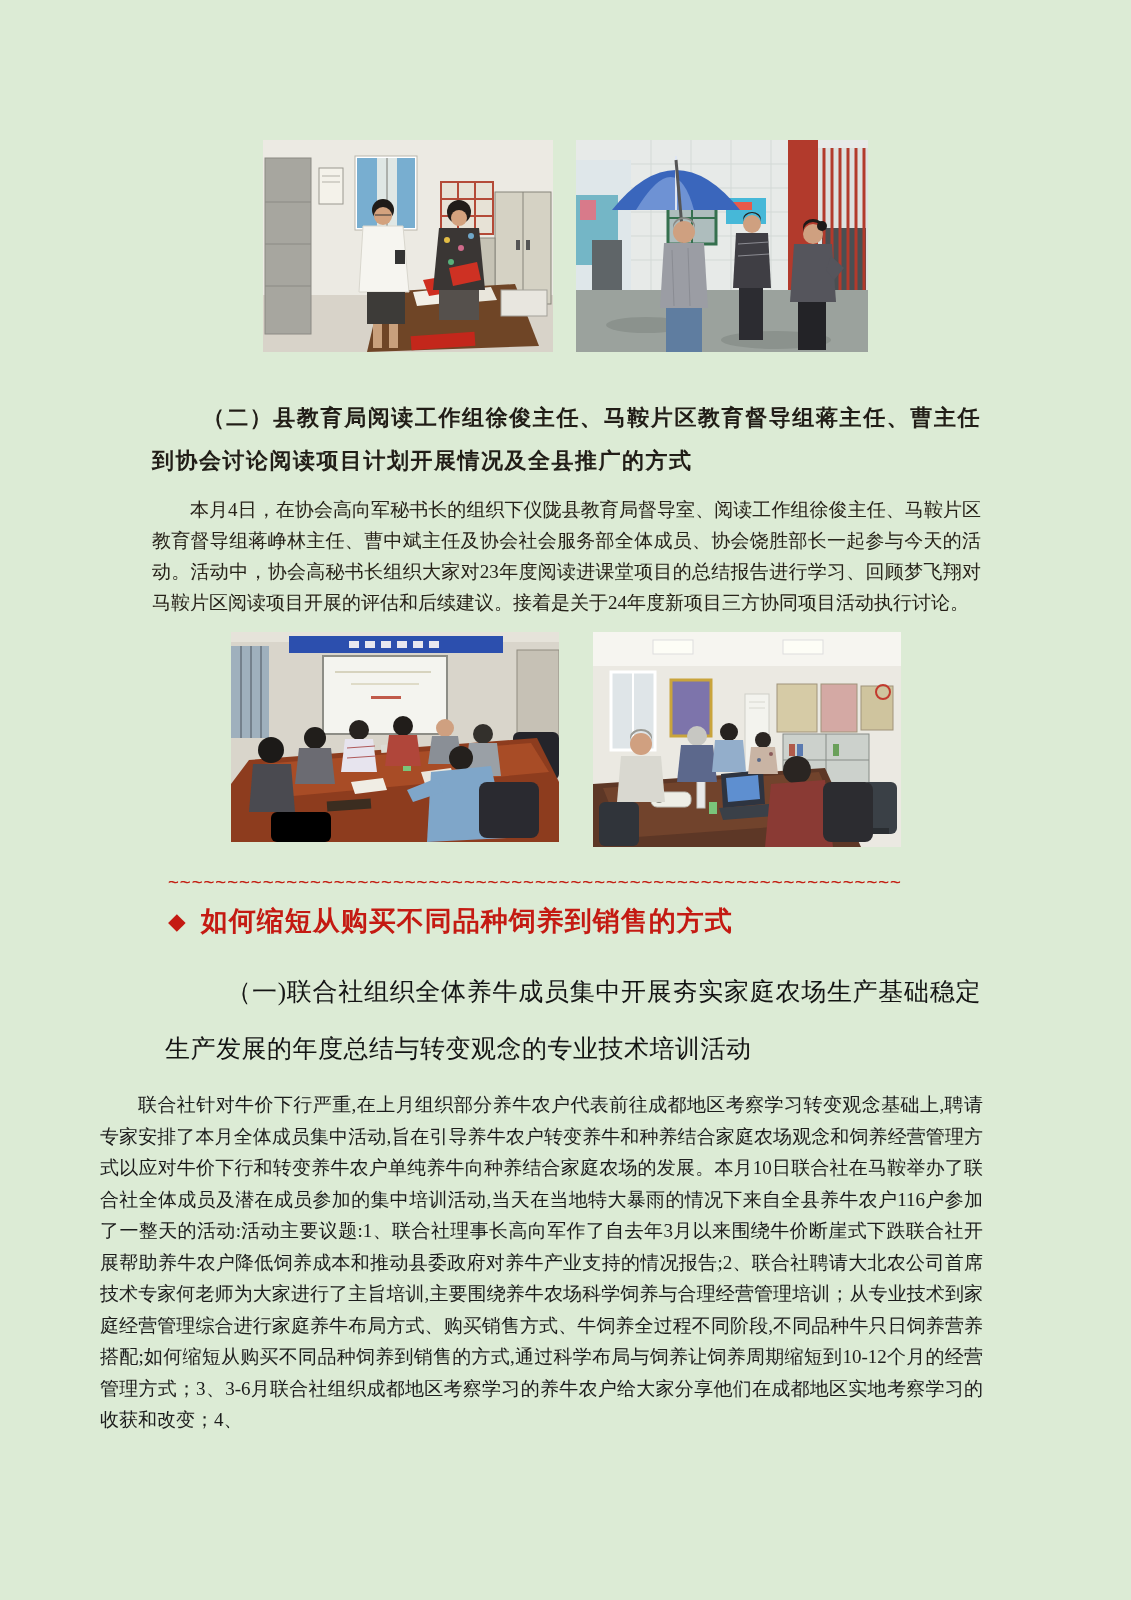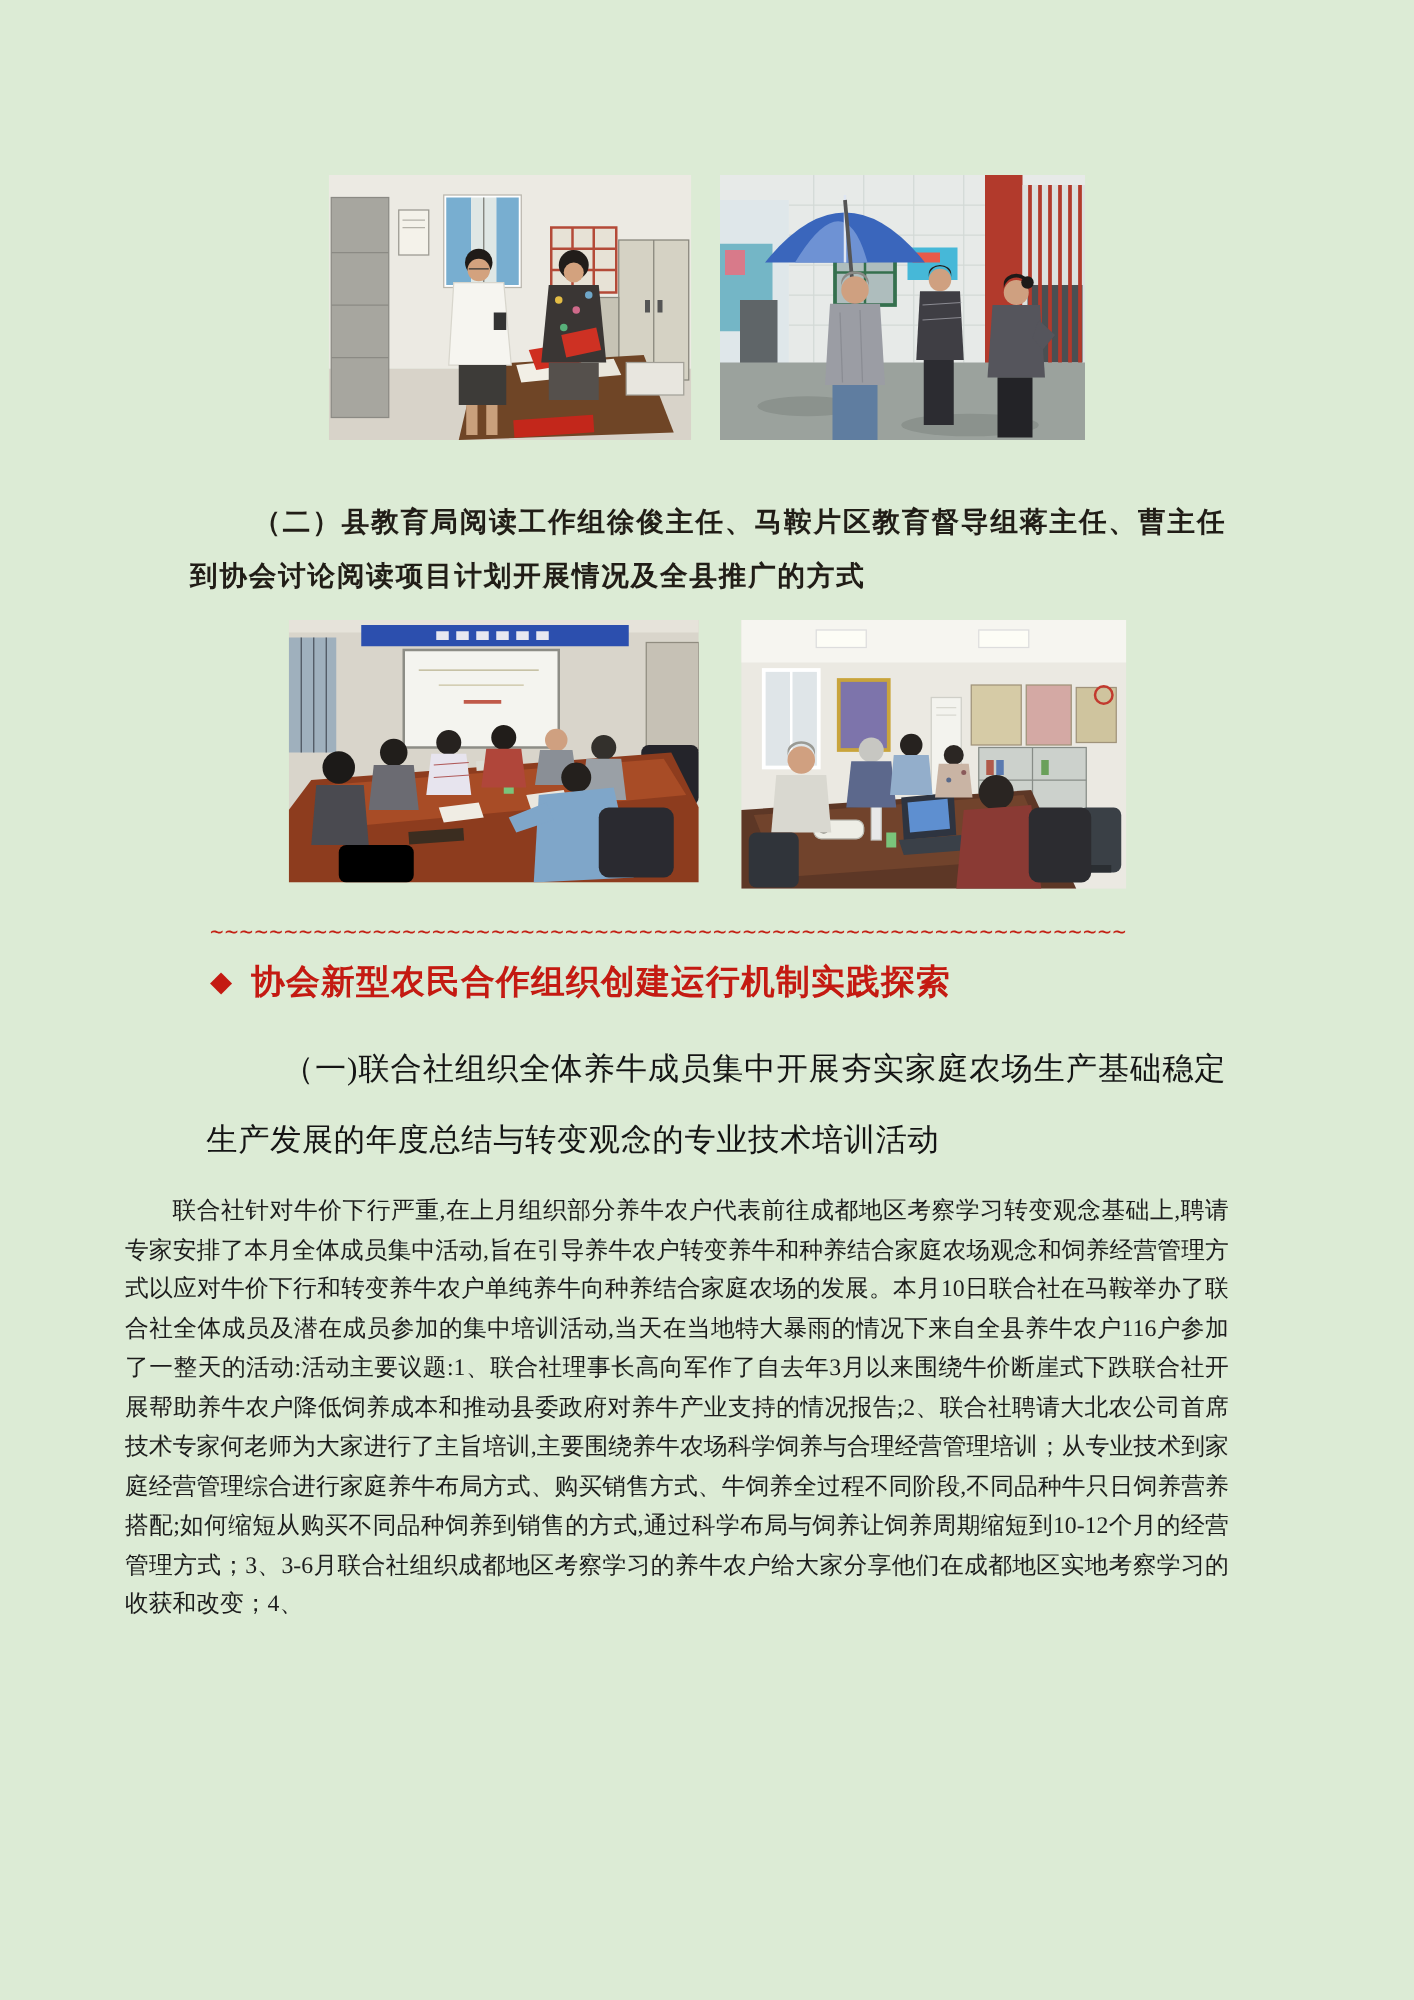--- a/index.html
+++ b/index.html
@@ -184,20 +184,21 @@
         <path d="M227,92 a10,10 0 0 1 20,0 l0,-5 a10,8 0 0 0 -20,0 Z" fill="#1d1a18"></path>
         <circle cx="246" cy="86" r="5" fill="#1d1a18"></circle>
         <polygon points="218,104 256,104 260,162 214,162" fill="#55555c"></polygon>
         <polygon points="255,116 268,128 258,140 250,130" fill="#55555c"></polygon>
         <rect x="222" y="162" width="28" height="48" fill="#232327"></rect>
       </svg>
     </figure>
   </div>
 
   <h2 class="sec1-heading">（二）县教育局阅读工作组徐俊主任、马鞍片区教育督导组蒋主任、曹主任到协会讨论阅读项目计划开展情况及全县推广的方式</h2>
+  <p class="sec1-body">本月4日，在协会高向军秘书长的组织下仪陇县教育局督导室、阅读工作组徐俊主任、马鞍片区教育督导组蒋峥林主任、曹中斌主任及协会社会服务部全体成员、协会饶胜部长一起参与今天的活动。活动中，协会高秘书长组织大家对23年度阅读进课堂项目的总结报告进行学习、回顾梦飞翔对马鞍片区阅读项目开展的评估和后续建议。接着是关于24年度新项目三方协同项目活动执行讨论。</p>
 
   <div class="photo-row row2">
     <figure class="photo" title="会议室内众人围坐红木长桌学习讨论，墙上有投影幕布">
       <svg width="328" height="210" viewBox="0 0 328 210">
         <rect x="0" y="0" width="328" height="210" fill="#d9d5cb"></rect>
         <rect x="0" y="0" width="328" height="10" fill="#e6e3da"></rect>
         <rect x="58" y="4" width="214" height="17" fill="#2c4fae"></rect>
         <g fill="#e8e8f0">
           <rect x="118" y="9" width="10" height="7"></rect>
             <rect x="134" y="9" width="10" height="7"></rect>
@@ -293,20 +294,20 @@
         <rect x="230" y="150" width="50" height="60" rx="8" fill="#2c2c30"></rect>
         <rect x="6" y="170" width="40" height="44" rx="6" fill="#30343a"></rect>
       </svg>
     </figure>
   </div>
 
   <div class="wave">~~~~~~~~~~~~~~~~~~~~~~~~~~~~~~~~~~~~~~~~~~~~~~~~~~~~~~~~~~~~~~</div>
 
   <h1 class="sec2-title">
     <span class="diamond">◆</span>
-    <span>协会新型农民合作组织创建运行机制实践探索</span>
+    <span>如何缩短从购买不同品种饲养到销售的方式</span>
   </h1>
 
   <h2 class="sec2-subheading">（一)联合社组织全体养牛成员集中开展夯实家庭农场生产基础稳定生产发展的年度总结与转变观念的专业技术培训活动</h2>
 
   <p class="sec2-body">联合社针对牛价下行严重,在上月组织部分养牛农户代表前往成都地区考察学习转变观念基础上,聘请专家安排了本月全体成员集中活动,旨在引导养牛农户转变养牛和种养结合家庭农场观念和饲养经营管理方式以应对牛价下行和转变养牛农户单纯养牛向种养结合家庭农场的发展。本月10日联合社在马鞍举办了联合社全体成员及潜在成员参加的集中培训活动,当天在当地特大暴雨的情况下来自全县养牛农户116户参加了一整天的活动:活动主要议题:1、联合社理事长高向军作了自去年3月以来围绕牛价断崖式下跌联合社开展帮助养牛农户降低饲养成本和推动县委政府对养牛产业支持的情况报告;2、联合社聘请大北农公司首席技术专家何老师为大家进行了主旨培训,主要围绕养牛农场科学饲养与合理经营管理培训；从专业技术到家庭经营管理综合进行家庭养牛布局方式、购买销售方式、牛饲养全过程不同阶段,不同品种牛只日饲养营养搭配;如何缩短从购买不同品种饲养到销售的方式,通过科学布局与饲养让饲养周期缩短到10-12个月的经营管理方式；3、3-6月联合社组织成都地区考察学习的养牛农户给大家分享他们在成都地区实地考察学习的收获和改变；4、</p>
 
 </div>
 
 </body></html>

